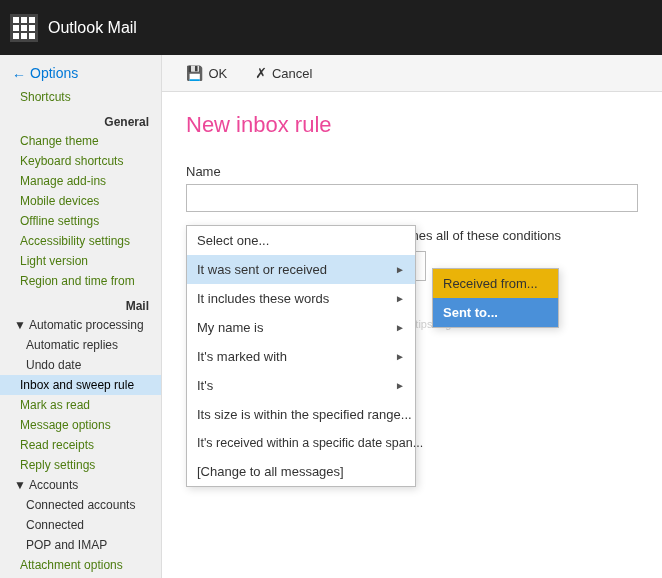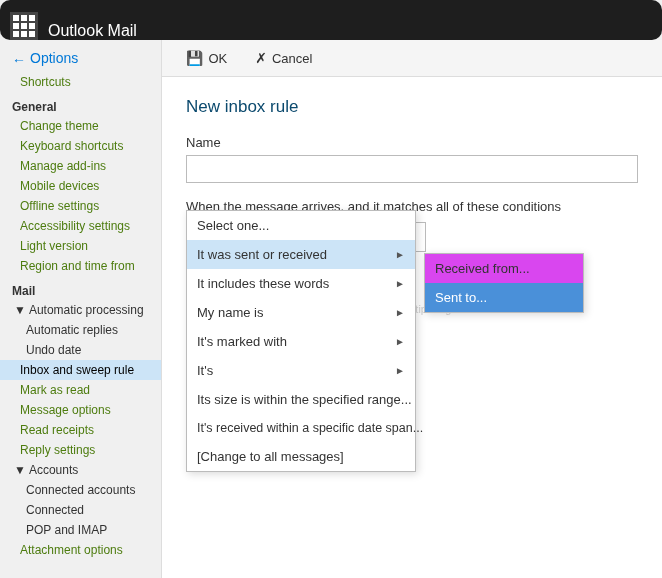--- a/index.html
+++ b/index.html
@@ -1,26 +1,25 @@
 <!DOCTYPE html>
 <html><head>
   <meta charset="utf-8">
   <style>
     * { margin: 0; padding: 0; box-sizing: border-box; }
     body { font-family: 'Segoe UI', Arial, sans-serif; font-size: 13px; background: #f0f0f0; width: 662px; height: 578px; overflow: hidden; }
 
     
     .topbar {
       background: #1e1e1e;
-      height: 40px;
+      height: 55px;
       display: flex;
-      align-items: flex-end;
+      align-items: center;
       padding: 0 10px;
       gap: 10px;
-      border-radius: 10px;
     }
     .waffle-icon {
       width: 28px; height: 28px;
       background: #444;
       display: flex; align-items: center; justify-content: center;
       cursor: pointer;
     }
     .waffle-grid {
       display: grid; grid-template-columns: repeat(3,6px); grid-gap: 2px;
     }
@@ -44,20 +43,21 @@
       padding: 10px 12px 6px 12px;
       display: flex; align-items: center; gap: 4px;
       cursor: pointer;
     }
     .sidebar-section-header {
       font-size: 12px;
       font-weight: 600;
       color: #333;
       padding: 6px 12px 2px 12px;
       margin-top: 2px;
+      text-align: right;
     }
     .sidebar-item {
       padding: 3px 12px 3px 20px;
       color: #4d7c0f;
       font-size: 12px;
       cursor: pointer;
     }
     .sidebar-item.active {
       background: #cce4f7;
       color: #000;
@@ -99,24 +99,24 @@
       font-size: 13px;
       padding: 2px 4px;
     }
     .toolbar-btn .icon { font-size: 14px; }
 
     
     .content {
       padding: 20px 24px;
     }
     .page-title {
-      font-size: 17px;
+      font-size: 22px;
       font-weight: 300;
-      color: #0c4a6e;
-      margin-bottom: 18px;
+      color: #ec4899;
+      margin-bottom: 26px;
     }
     .field-label {
       font-size: 13px;
       color: #333;
       margin-bottom: 5px;
     }
     .text-input {
       width: 100%;
       height: 28px;
       border: 1px solid #bbb;
@@ -165,35 +165,35 @@
       display: flex; align-items: center; justify-content: space-between;
       white-space: nowrap;
     }
     .dropdown-item.highlighted { background: #cce4f7; }
     .dropdown-item .chevron-right { font-size: 10px; color: #555; }
     .dropdown-item.long-text { font-size: 12.5px; }
 
     
     .submenu {
       position: absolute;
-      left: 262px;
+      left: 270px;
       top: 213px;
-      width: 160px;
-      background: #d946ef;
+      width: 127px;
+      background: #eab308;
       border: 1px solid #bbb;
       box-shadow: 2px 2px 8px rgba(0,0,0,0.15);
       z-index: 101;
     }
     .submenu-item {
       padding: 7px 10px;
       font-size: 13px;
       color: #333;
       cursor: pointer;
     }
-    .submenu-item.highlighted { background: #4a90d9; color: white; }
+    .submenu-item.highlighted { background: #4a90d9; color: white; font-weight: bold; }
 
     
     .watermark {
       position: absolute;
       top: 50%;
       left: 50%;
       transform: translate(-50%, -50%);
       color: #bbb;
       font-size: 11px;
       pointer-events: none;

